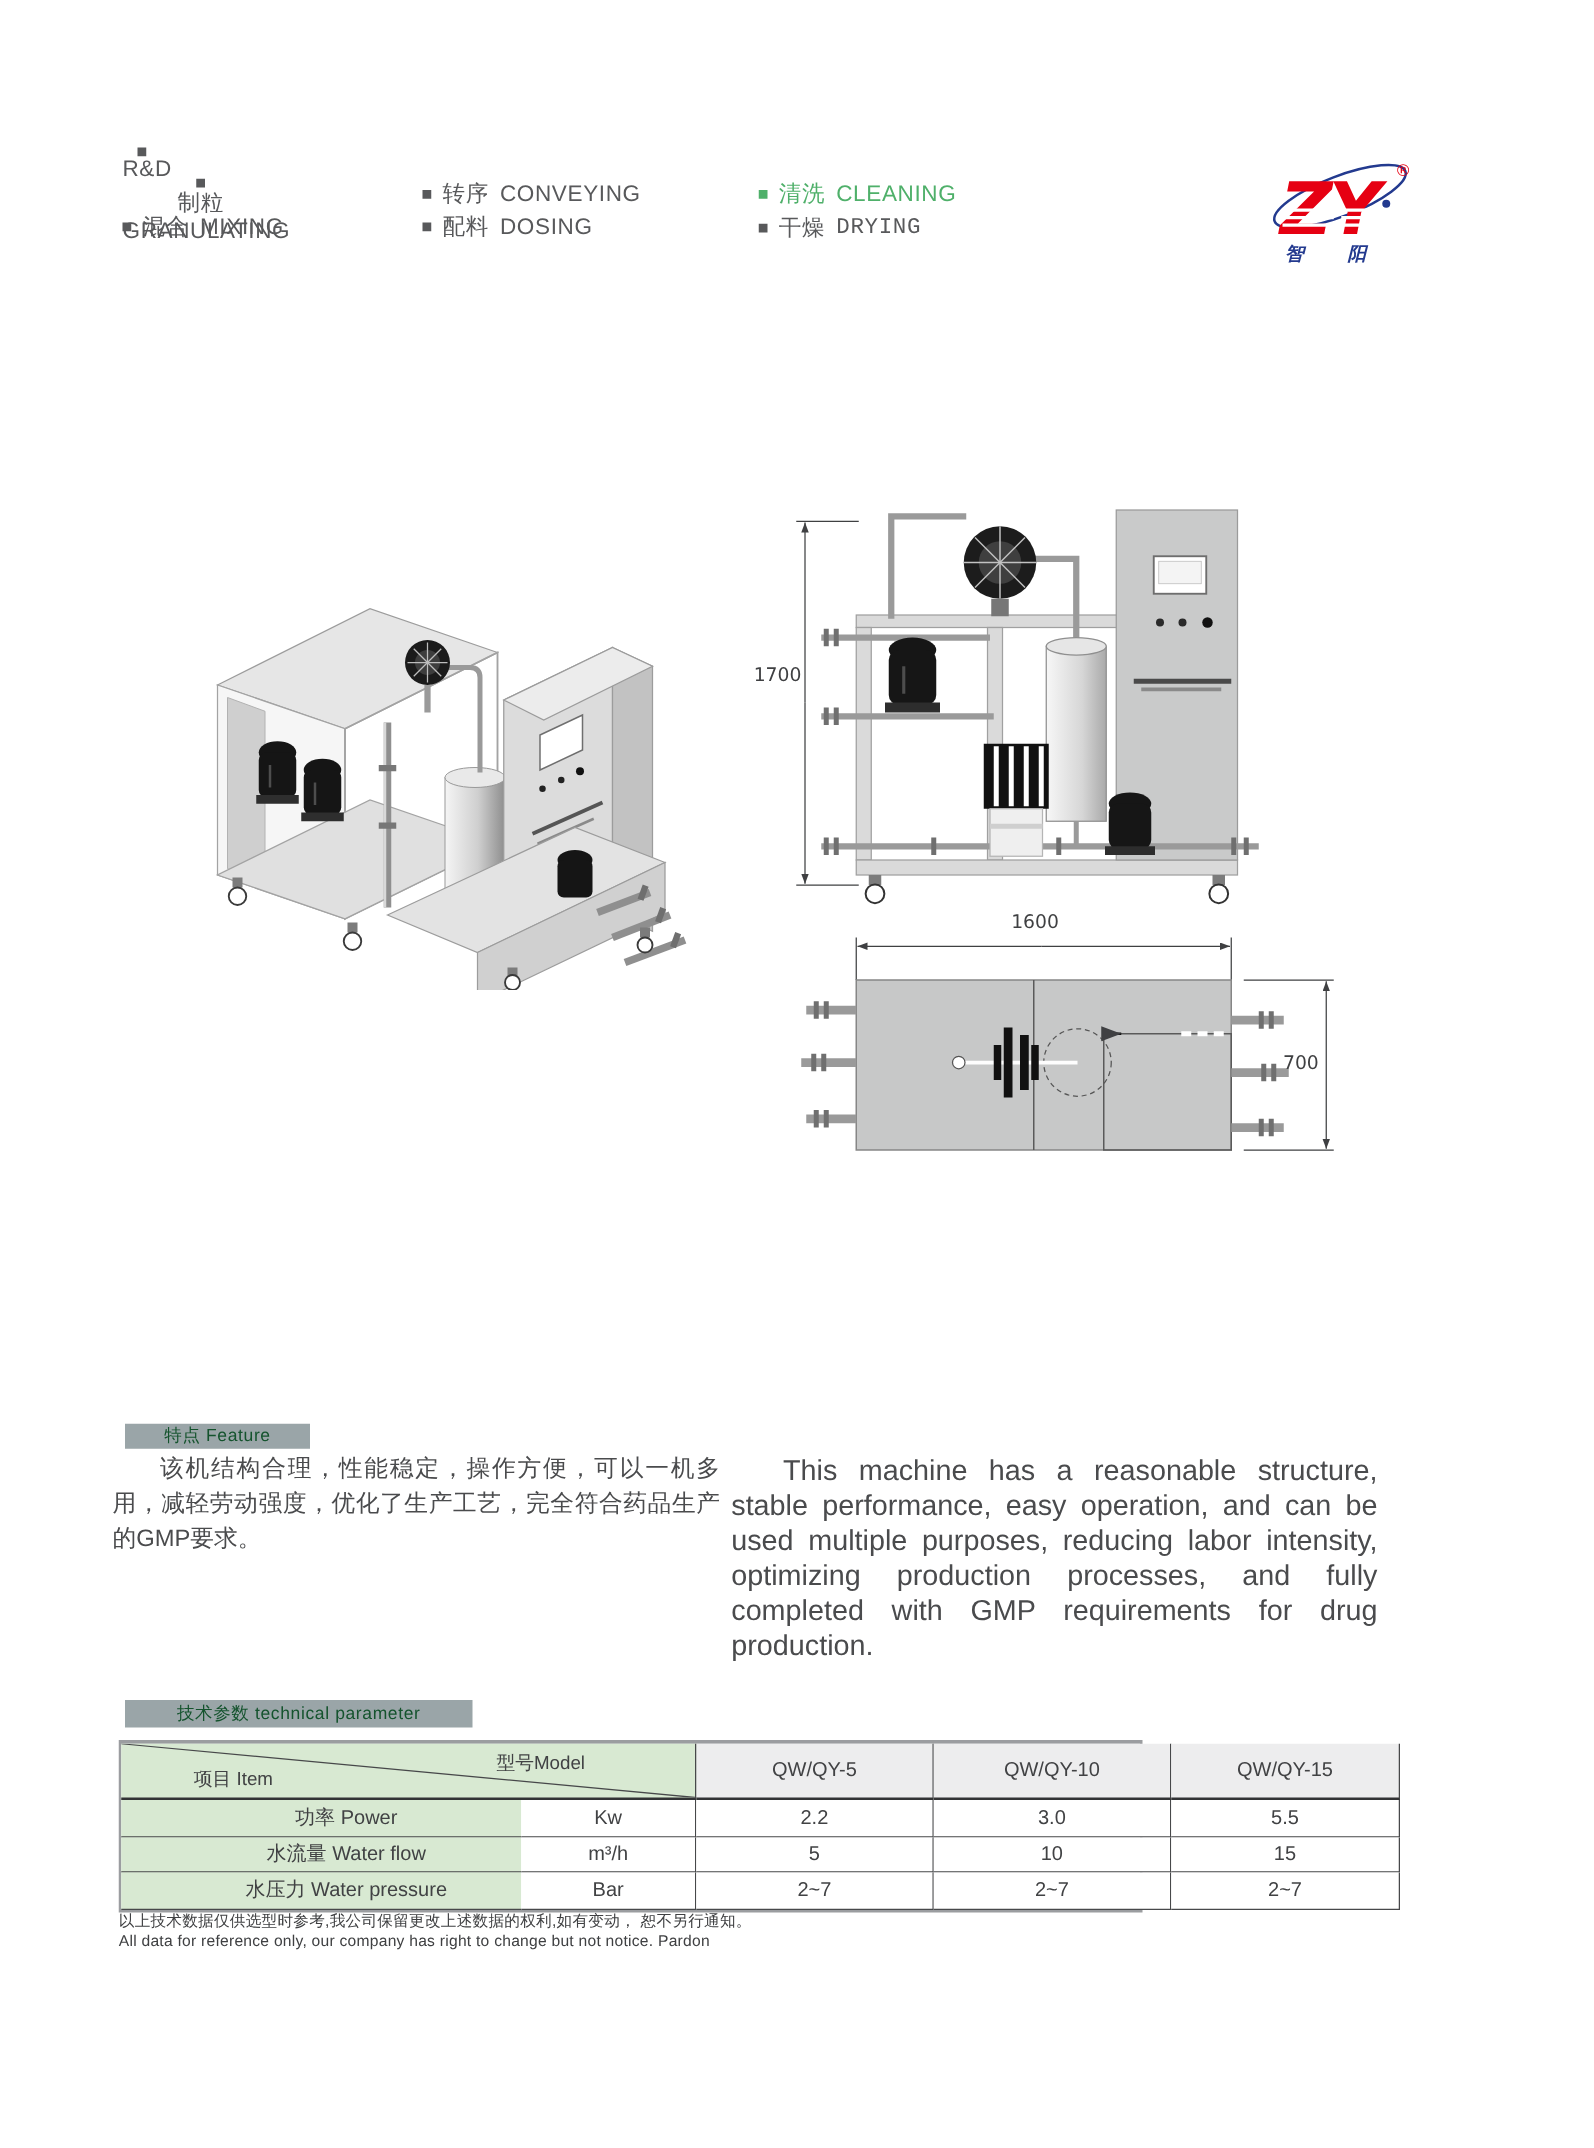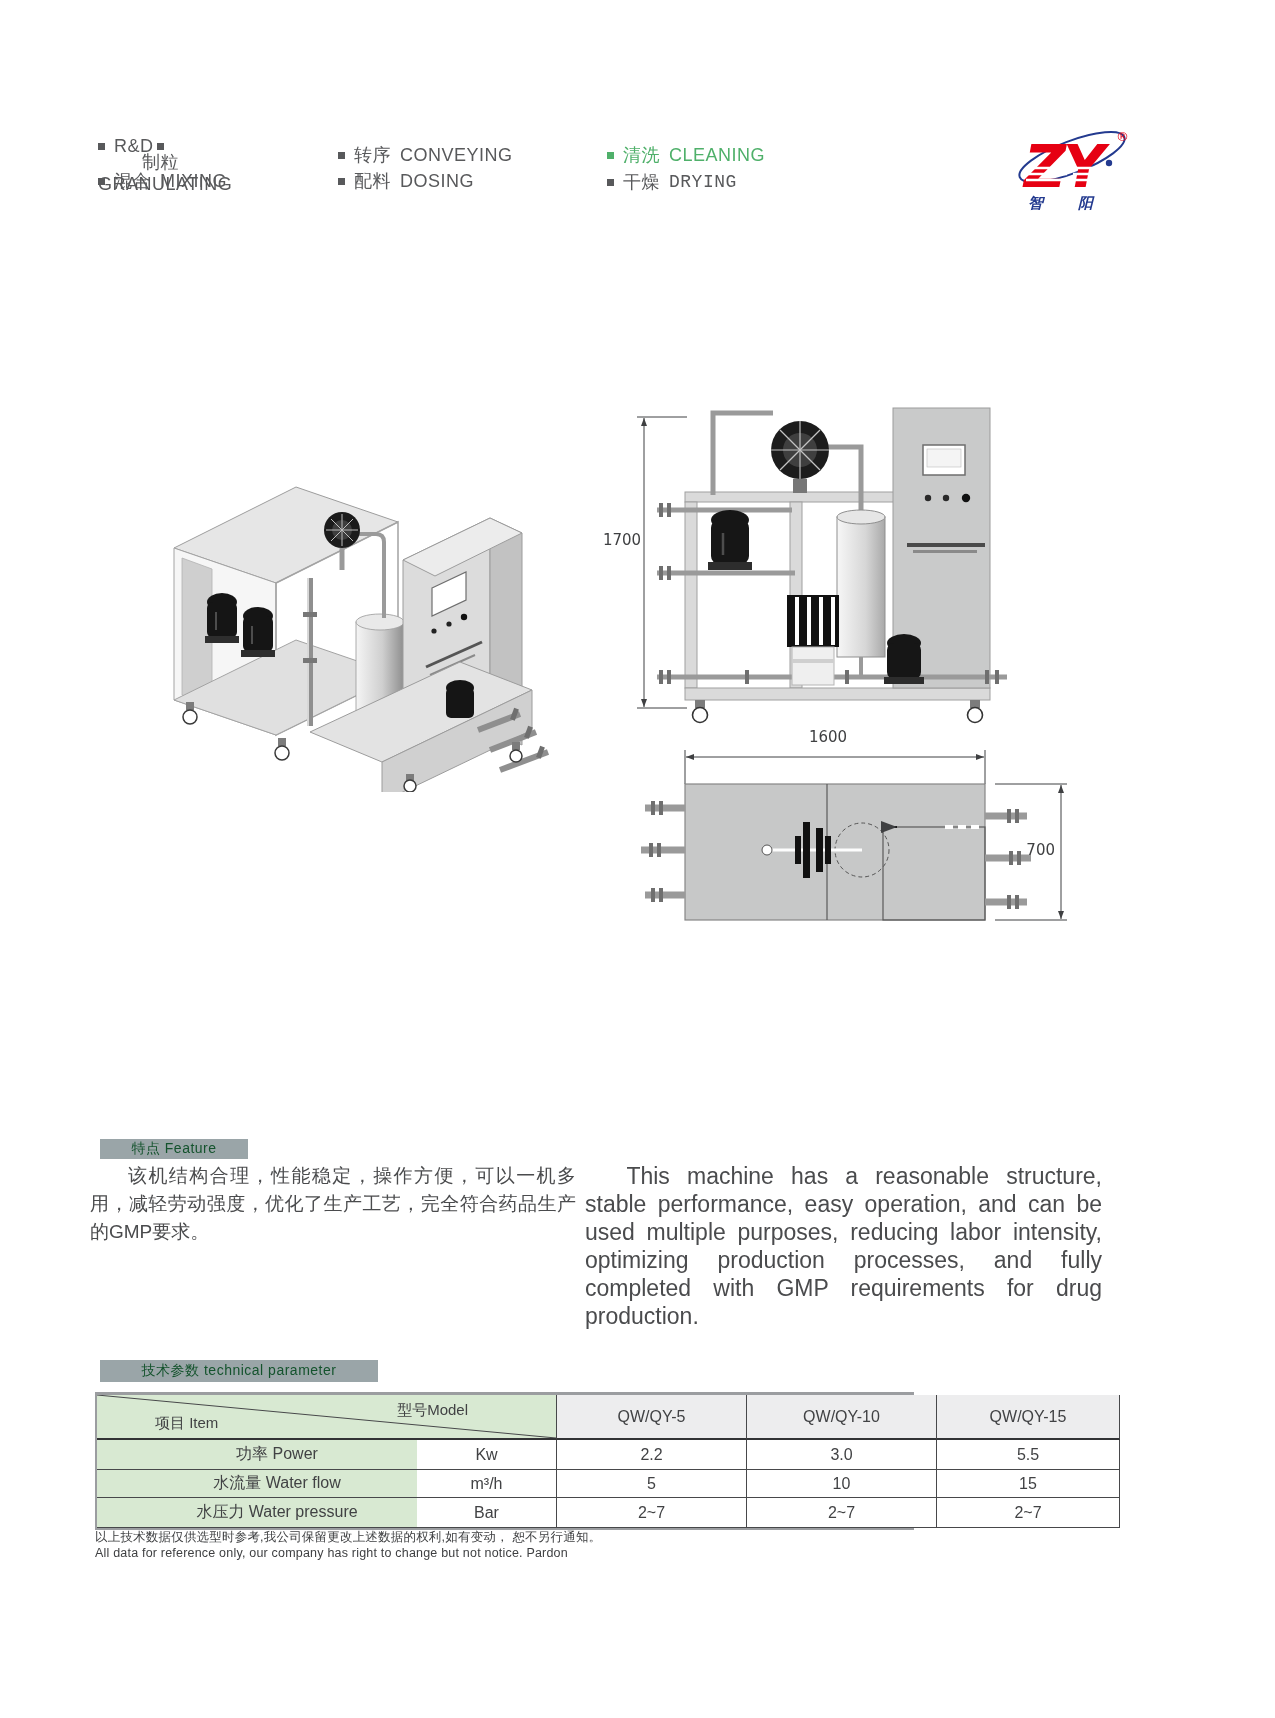--- a/index.html
+++ b/index.html
@@ -63,21 +63,21 @@
   .corner svg{position:absolute;inset:0;width:100%;height:100%;}
   
   .notes{position:absolute;left:95px;top:1529px;font-size:12.5px;line-height:16px;color:#3f4042;letter-spacing:0.2px;}
 </style>
 </head>
 <body>
 
 <div class="page">
 
   <div>
-    <div class="menu-item" style="left:98px;top:136px;">
+    <div class="menu-item" style="left:98px;top:118px;flex-direction:column;">
       <span class="sq"></span>
       <span class="en">R&amp;D</span>
     </div>
     <div class="menu-item" style="left:98px;top:143px;flex-direction:column;">
       <span class="sq"></span>
       <span class="zh">制粒</span>
       <span class="en">GRANULATING</span>
     </div>
     <div class="menu-item" style="left:98px;top:169px;">
       <span class="sq"></span>

